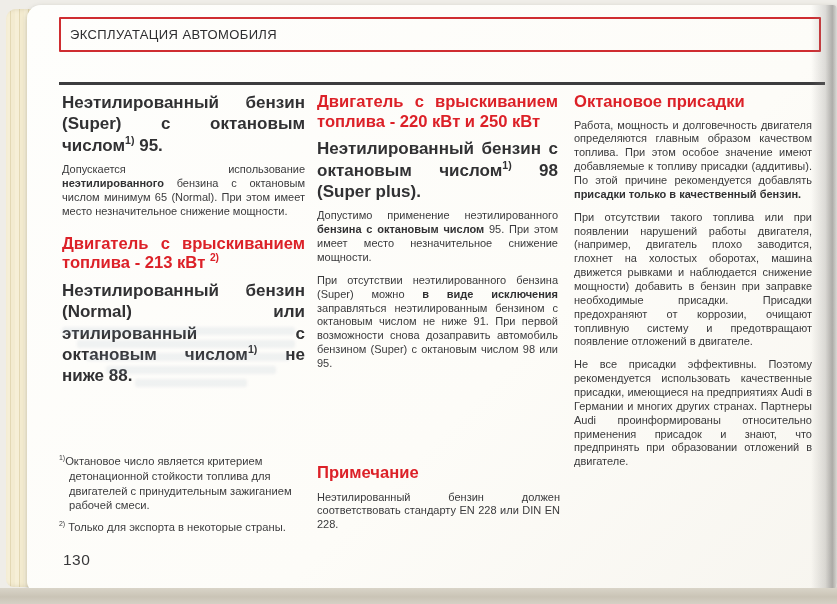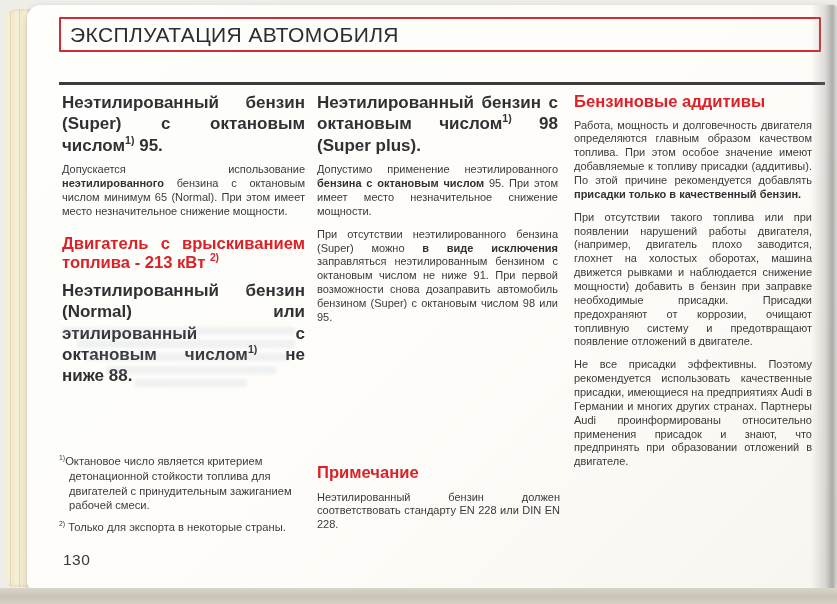--- a/index.html
+++ b/index.html
@@ -39,21 +39,21 @@
     background:linear-gradient(to right,rgba(120,118,114,0) 0%,rgba(135,133,130,.28) 55%,rgba(110,108,105,.55) 82%,rgba(160,158,155,.35) 100%);
     pointer-events:none;
   }
   
   .header-box{
     position:absolute;left:32px;top:12px;width:758px;height:31px;
     border:2px solid #cf2d31;border-radius:1px;
     display:flex;align-items:center;background:transparent;
   }
   .header-box .title{
-    padding-left:9px;font-size:21px;color:#2d2d2f;letter-spacing:.4px;
+    padding-left:9px;font-size:13px;color:#2d2d2f;letter-spacing:.4px;
     white-space:nowrap;
   }
   .top-rule{
     position:absolute;left:32px;top:77px;width:766px;height:2.5px;
     background:#3c3c3e;
   }
   
   .col{position:absolute;top:87px;}
   .col1{left:35px;width:243px;}
   .col2{left:290px;width:241px;}
@@ -101,27 +101,28 @@
   <div class="top-rule"></div>
 
   <div class="col col1">
     <p class="body-p lead"><span class="b">Неэтилированный бензин (Super) с октановым числом</span><sup class="b">1)</sup><span class="b"> 95.</span></p>
     <p class="body-p"><span>Допускается использование </span><span class="b">неэтилированного</span><span> бензина с октановым числом минимум 65 (Normal). При этом имеет место незначительное снижение мощности.</span></p>
     <h2 class="red tight"><span>Двигатель с врыскиванием топлива - 213 кВт </span><sup>2)</sup></h2>
     <p class="body-p lead"><span class="b">Неэтилированный бензин</span><span> (Normal) или этилированный </span><span class="b">с октановым числом</span><sup class="b">1)</sup><span class="b"> не ниже 88.</span></p>
   </div>
 
   <div class="col col2">
+    <h2 class="red">Двигатель с врыскиванием топлива - 220 кВт и 250 кВт</h2>
     <p class="body-p lead"><span class="b">Неэтилированный бензин с октановым числом</span><sup class="b">1)</sup><span class="b"> 98 (Super plus).</span></p>
     <p class="body-p"><span>Допустимо применение неэтилированного </span><span class="b">бензина с октановым числом</span><span> 95. При этом имеет место незначительное снижение мощности.</span></p>
     <p class="body-p"><span>При отсутствии неэтилированного бензина (Super) можно </span><span class="b">в виде исключения</span><span> заправляться неэтилированным бензином с октановым числом не ниже 91. При первой возможности снова дозаправить автомобиль бензином (Super) с октановым числом 98 или 95.</span></p>
   </div>
 
   <div class="col col3">
-    <h2 class="red">Бензиновые аддитивы</h2>
+    <h2 class="red">Октановое присадки</h2>
     <p class="body-p"><span>Работа, мощность и долговечность двигателя определяются главным образом качеством топлива. При этом особое значение имеют добавляемые к топливу присадки (аддитивы). По этой причине рекомендуется добавлять </span><span class="b">присадки только в качественный бензин.</span></p>
     <p class="body-p"><span>При отсутствии такого топлива или при появлении нарушений работы двигателя, (например, двигатель плохо заводится, глохнет на холостых оборотах, машина движется рывками и наблюдается снижение мощности) добавить в бензин при заправке необходимые присадки. Присадки предохраняют от коррозии, очищают топливную систему и предотвращают появление отложений в двигателе.</span></p>
     <p class="body-p"><span>Не все присадки эффективны. Поэтому рекомендуется использовать качественные присадки, имеющиеся на предприятиях Audi в Германии и многих других странах. Партнеры Audi проинформированы относительно применения присадок и знают, что предпринять при образовании отложений в двигателе.</span></p>
   </div>
 
   <div class="bleed">
     <div style="width:96%"></div>
     <div style="width:90%;margin-left:6%"></div>
     <div style="width:84%;margin-left:10%"></div>
     <div style="width:70%;margin-left:18%"></div>

